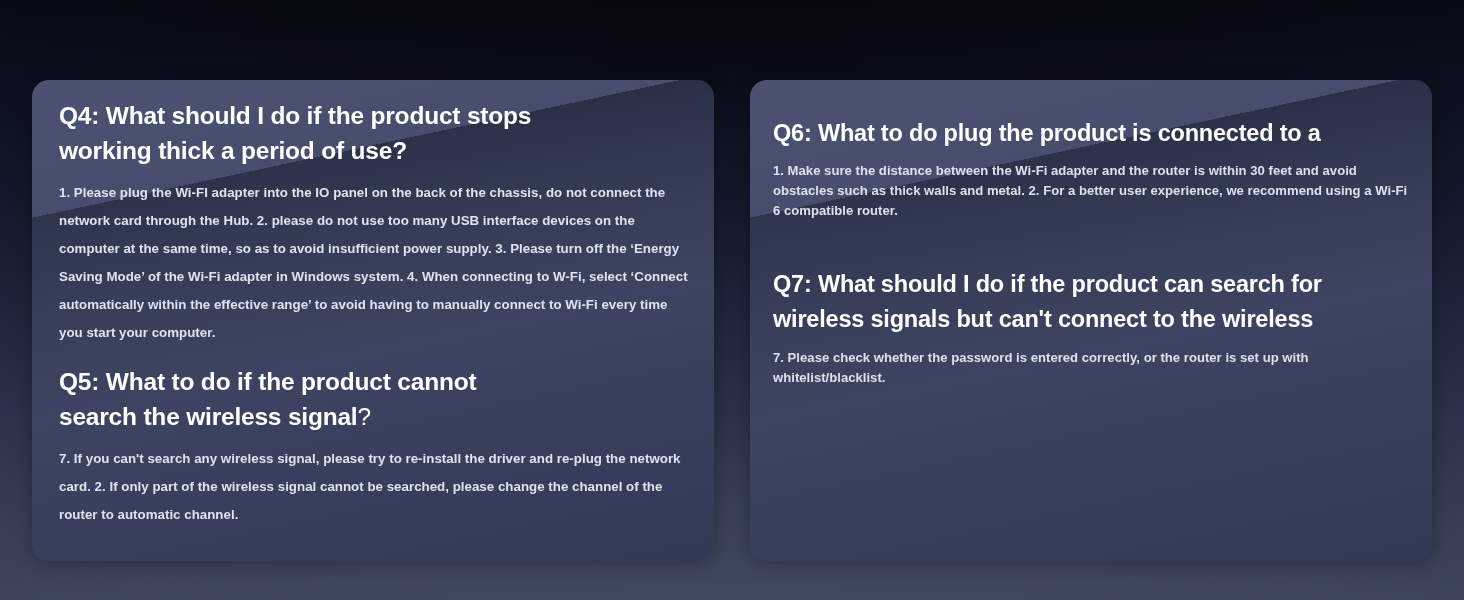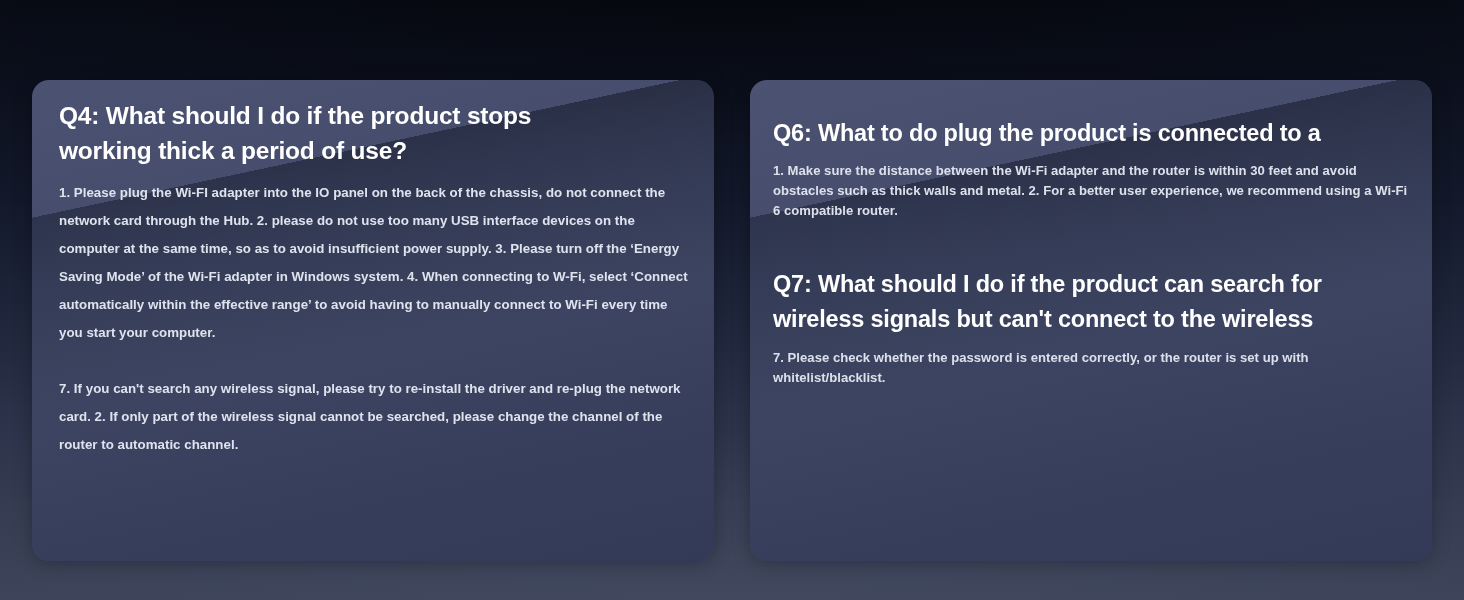--- a/index.html
+++ b/index.html
@@ -124,20 +124,24 @@
           <div class="spacer-q4"></div>
           <p class="q-body">1. Please plug the Wi-FI adapter into the IO panel on the back of the chassis, do not connect the network card through the Hub.
 2. please do not use too many USB interface devices on the computer at the same time, so as to avoid insufficient power supply.
 3. Please turn off the ‘Energy Saving Mode’ of the Wi-Fi adapter in Windows system.
 4. When connecting to W-Fi, select ‘Connect automatically within the effective range’ to avoid having to manually connect to Wi-Fi every time you start your computer.</p>
         </div>
 
         <div class="spacer-q5"></div>
 
         <div class="q-block">
+          <h2 class="q-title">
+            <span>Q5: What to do if the product cannot</span><br>
+            <span>search the wireless signal</span><span class="qmark">?</span>
+          </h2>
           <div class="spacer-q4"></div>
           <p class="q-body">7. If you can't search any wireless signal, please try to re-install the driver and re-plug the network card.
 2. If only part of the wireless signal cannot be searched, please change the channel of the router to automatic channel.</p>
         </div>
 
       </div>
     </section>
 
     <section class="card right">
       <div class="card-inner">

